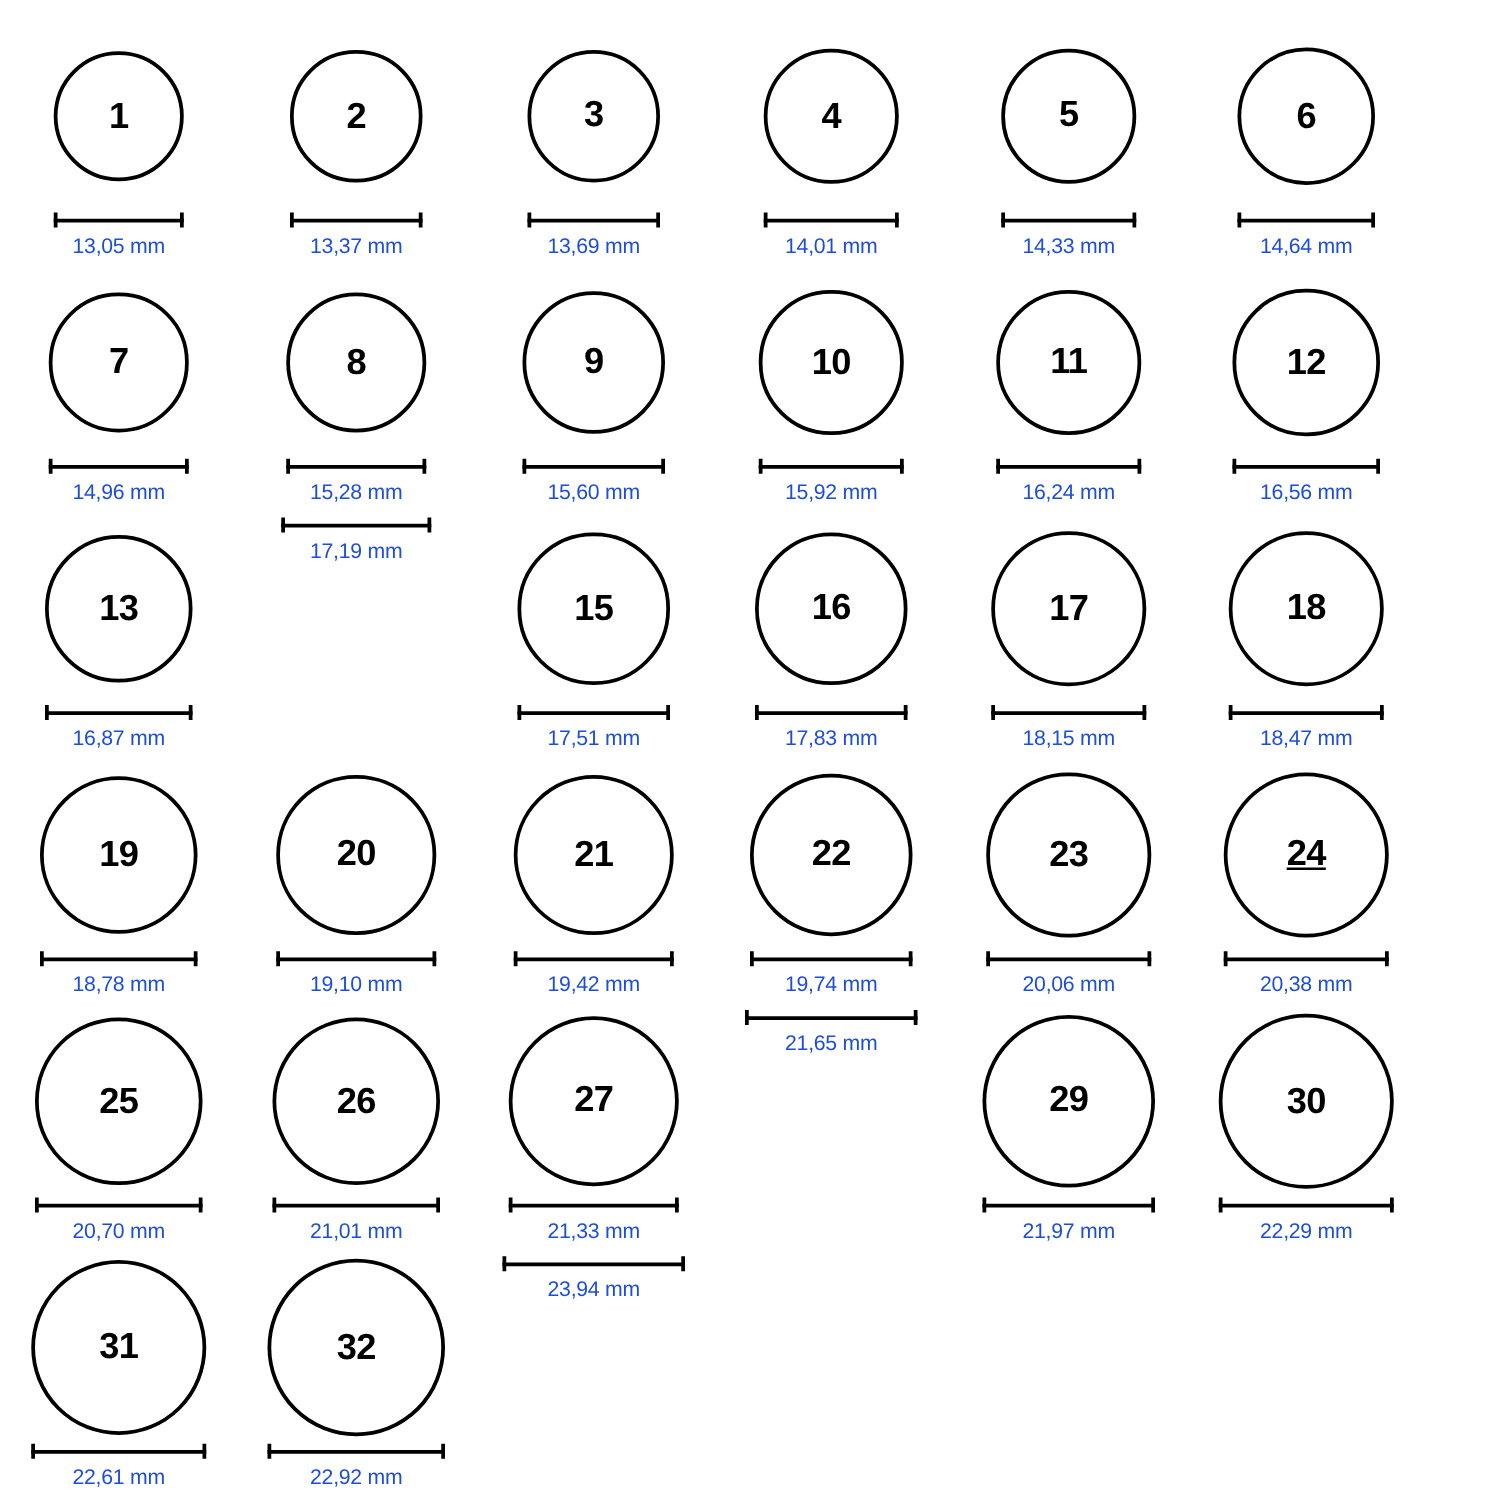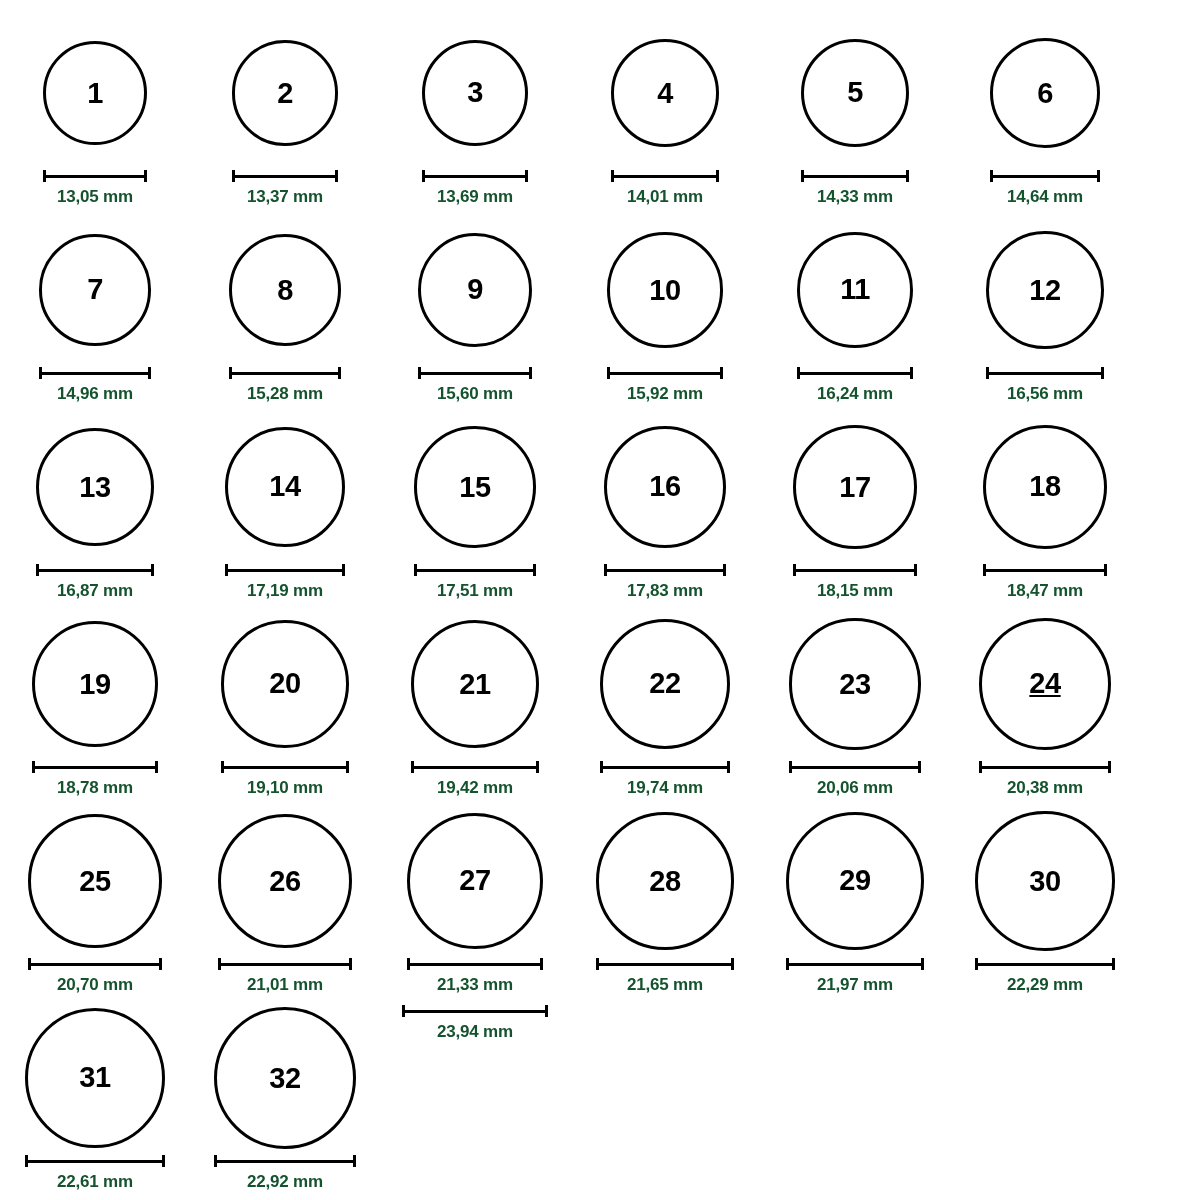--- a/index.html
+++ b/index.html
@@ -82,22 +82,22 @@
     width: 3px;
     height: 12px;
     background: #000000;
     top: 0;
   }
   .caliper .tick.left { left: 0; }
   .caliper .tick.right { right: 0; }
   .mm-label {
     margin-top: 5px;
     font-size: 17px;
-    font-weight: bold;
-    color: #14532d;
+    font-weight: normal;
+    color: #1d4ed8;
     white-space: nowrap;
     letter-spacing: -0.2px;
   }
 </style>
 </head>
 <body>
 
 <div id="ring-chart">
     <div class="ring-row">
       <div class="ring-cell">
@@ -293,25 +293,20 @@
         <div class="measure">
           <div class="caliper" style="width: 118.733px;">
             <div class="bar"></div>
             <div class="tick left"></div>
             <div class="tick right"></div>
           </div>
           <div class="mm-label">16,87 mm</div>
         </div>
       </div>
       <div class="ring-cell">
-        <div class="circle-wrap">
-          <div class="ring-circle" style="width: 119.967px; height: 119.967px;">
-            <span class="ring-number">14</span>
-          </div>
-        </div>
         <div class="measure">
           <div class="caliper" style="width: 119.967px;">
             <div class="bar"></div>
             <div class="tick left"></div>
             <div class="tick right"></div>
           </div>
           <div class="mm-label">17,19 mm</div>
         </div>
       </div>
       <div class="ring-cell">
@@ -507,25 +502,20 @@
         <div class="measure">
           <div class="caliper" style="width: 135.934px;">
             <div class="bar"></div>
             <div class="tick left"></div>
             <div class="tick right"></div>
           </div>
           <div class="mm-label">21,33 mm</div>
         </div>
       </div>
       <div class="ring-cell">
-        <div class="circle-wrap">
-          <div class="ring-circle" style="width: 137.168px; height: 137.168px;">
-            <span class="ring-number">28</span>
-          </div>
-        </div>
         <div class="measure">
           <div class="caliper" style="width: 137.168px;">
             <div class="bar"></div>
             <div class="tick left"></div>
             <div class="tick right"></div>
           </div>
           <div class="mm-label">21,65 mm</div>
         </div>
       </div>
       <div class="ring-cell">

